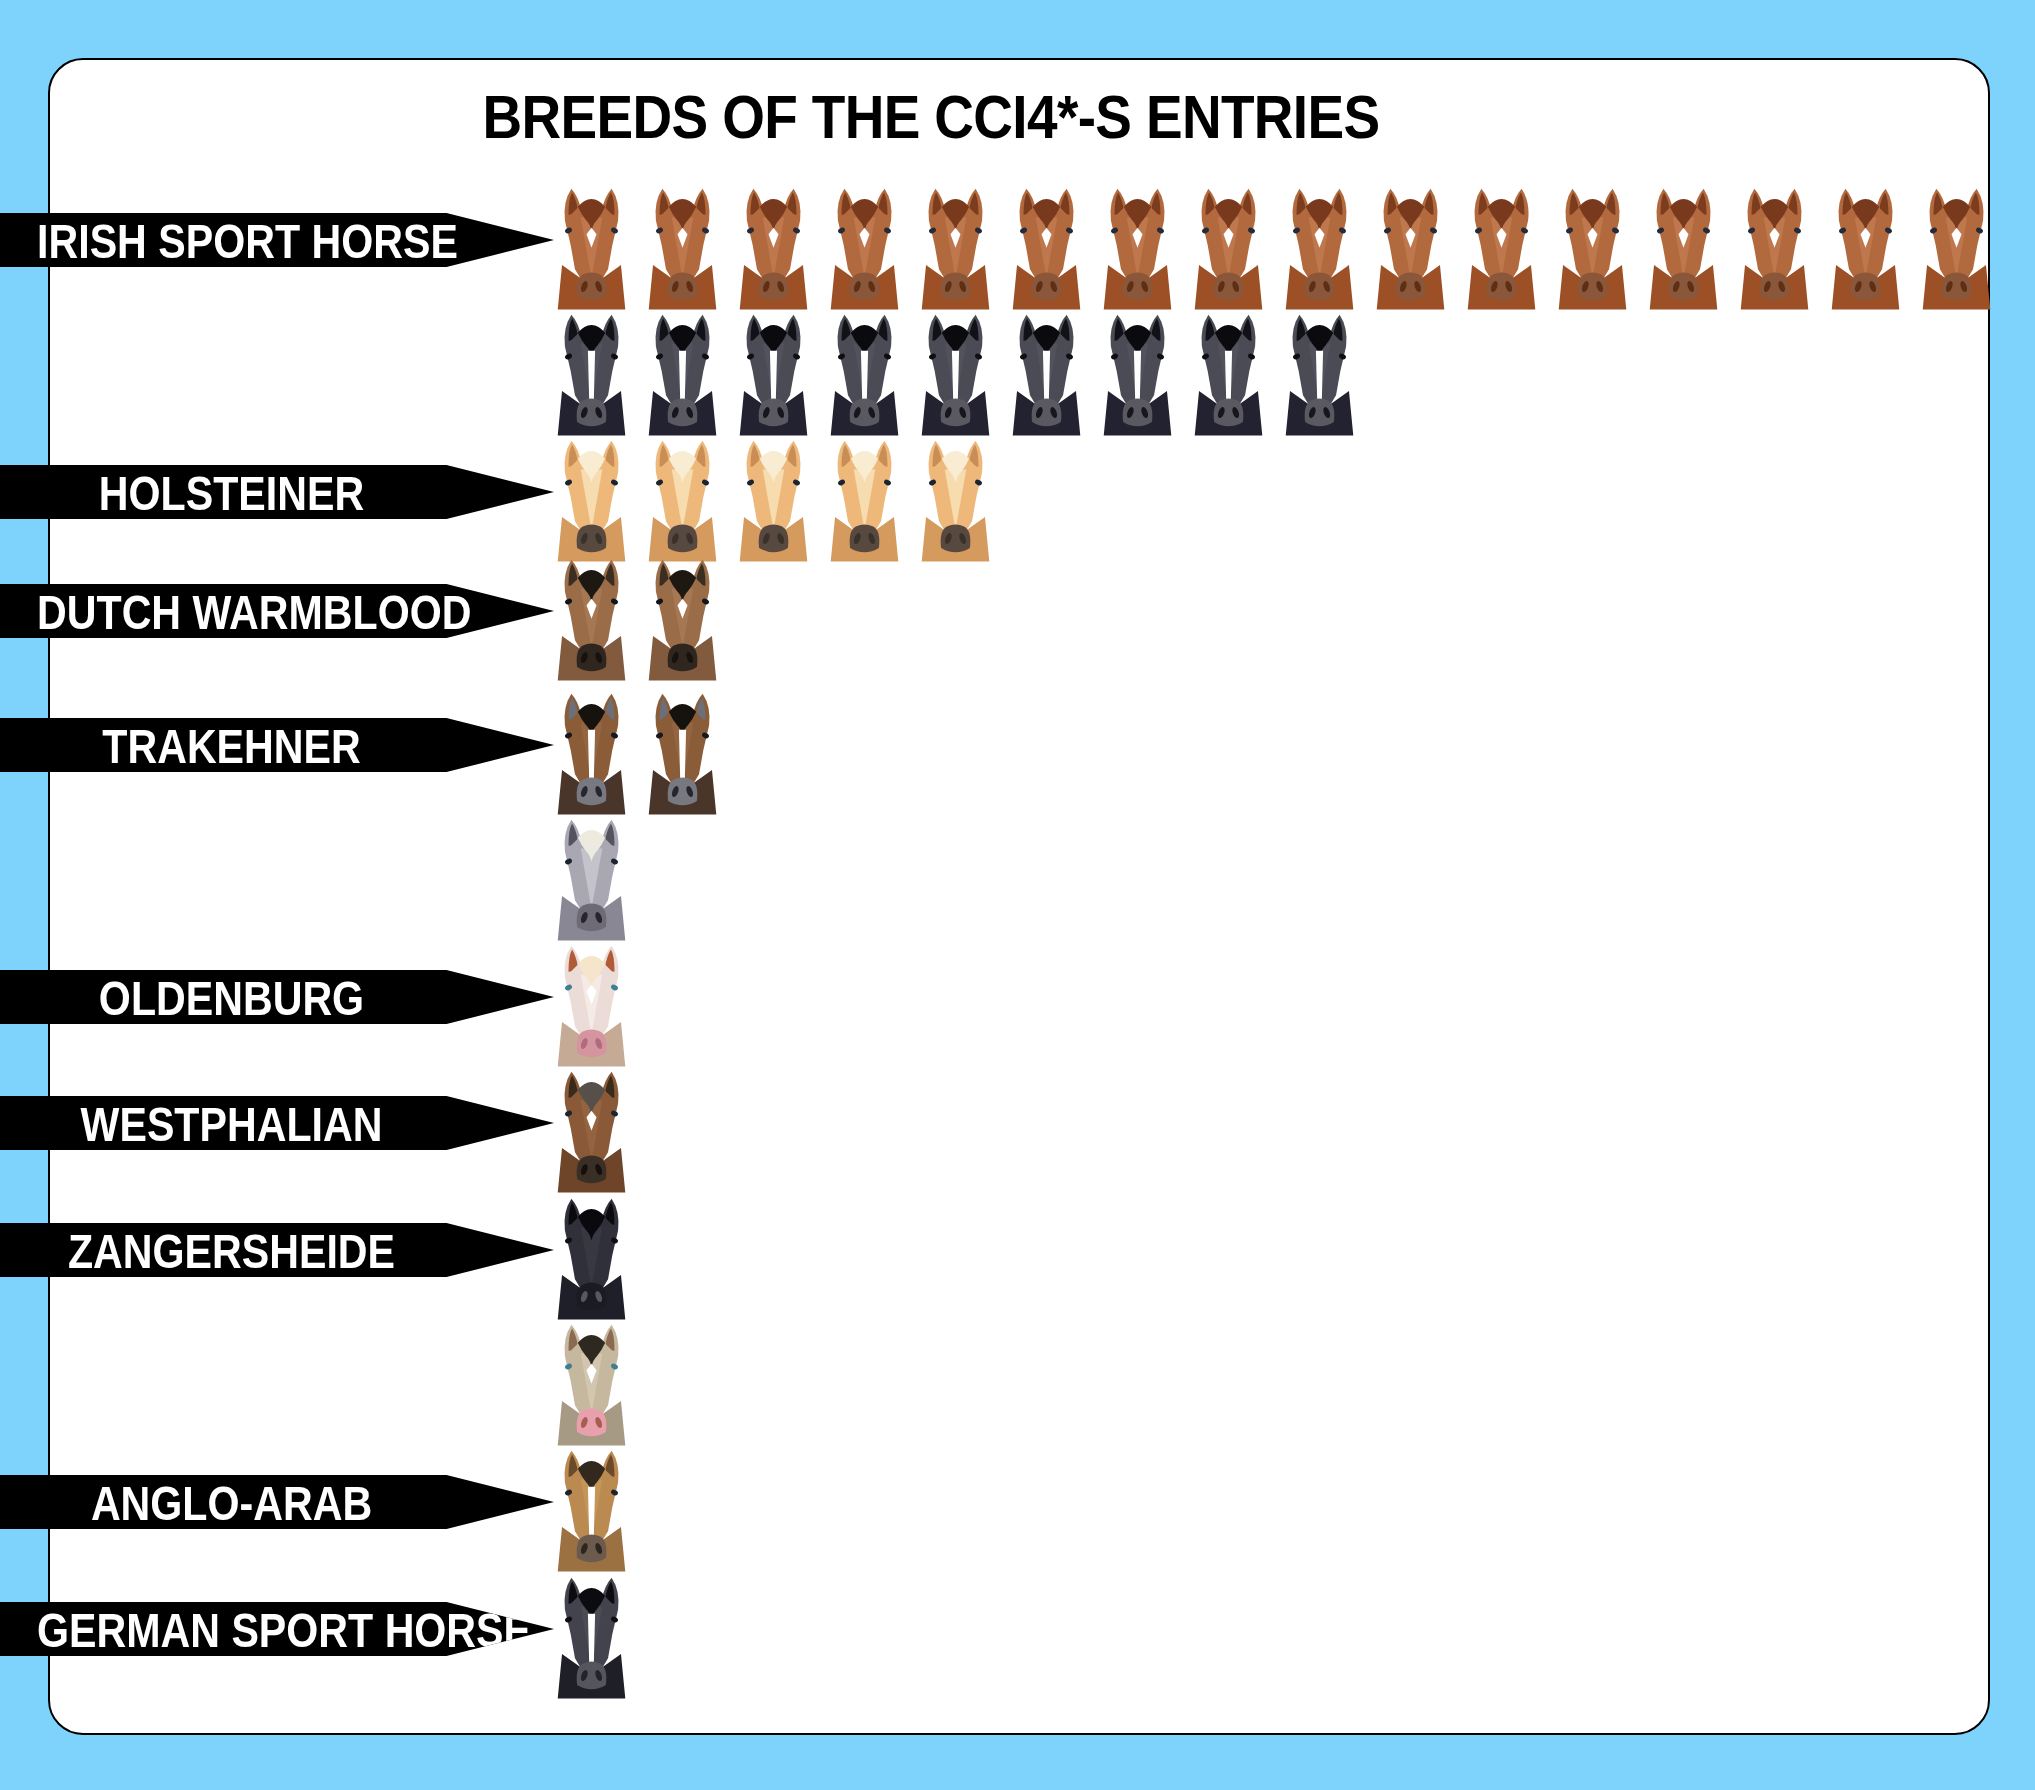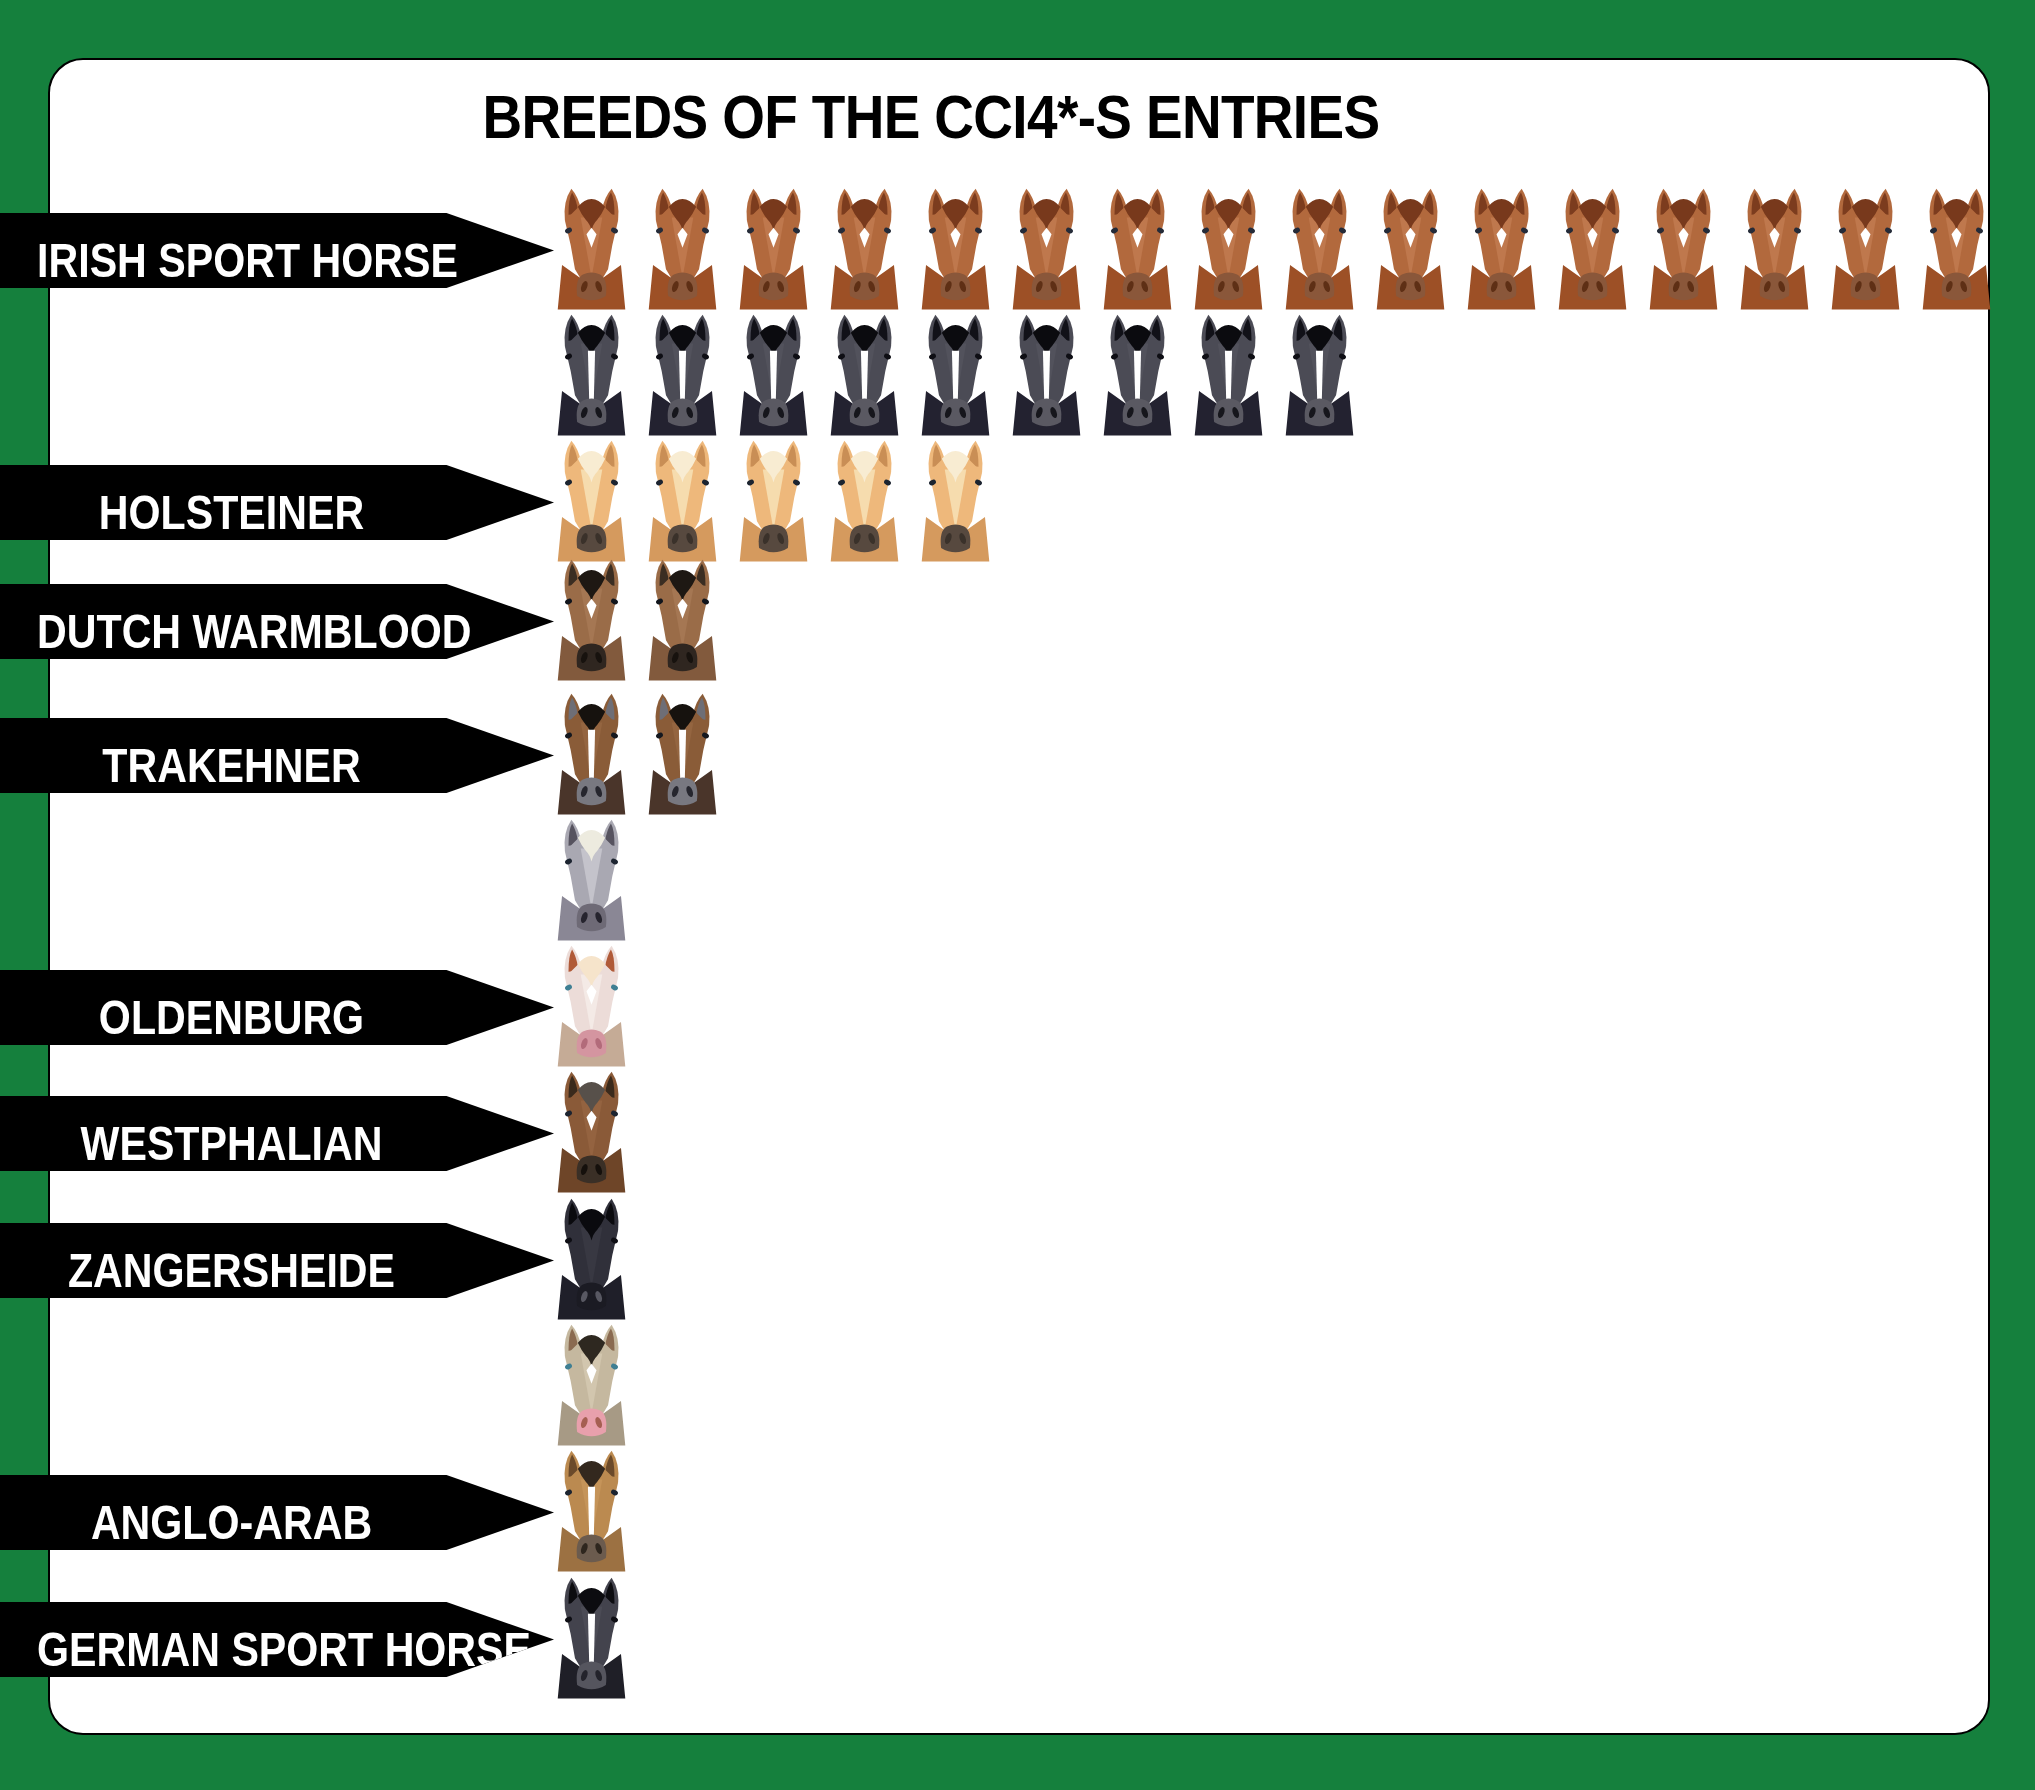--- a/index.html
+++ b/index.html
@@ -5,24 +5,24 @@
   html,body{margin:0;padding:0;background:#ffffff;}
   #canvas{position:relative;width:2035px;height:1791px;background:#ffffff;
           font-family:"Liberation Sans",sans-serif;overflow:hidden;}
   .card{position:absolute;left:48px;top:58px;width:1942px;height:1677px;
         box-sizing:border-box;border:2.9px solid var(--card-border,#000);
         border-radius:35px;background:#fff;}
   .title{position:absolute;left:931px;top:87px;margin:0;line-height:61px;
          font-size:61px;font-weight:bold;letter-spacing:-0.7px;color:var(--title-color,#000);
          white-space:nowrap;transform:translateX(-50%) scaleX(0.9);transform-origin:center;}
   .row{position:absolute;left:0;width:2035px;height:123px;}
-  .banner{position:absolute;left:0;top:26px;width:554px;height:75px;
+  .banner{position:absolute;left:0;top:26px;width:554px;height:54px;
           background:var(--banner-bg,#000);
           clip-path:polygon(0 0,80.6% 0,100% 50%,80.6% 100%,0 100%);
-          display:flex;align-items:flex-end;}
+          display:flex;align-items:flex-start;}
   .banner-label{display:block;width:463px;text-align:center;
                 color:var(--banner-text,#fff);font-weight:bold;font-size:49px;
                 white-space:nowrap;transform:scaleX(0.84);transform-origin:center;}
   .icons{position:absolute;left:557px;top:0;height:123px;display:flex;gap:22px;}
   svg.horse{width:69px;height:123px;flex:0 0 auto;display:block;}
   svg.horse .p-ear,  svg.horse .p-face  {fill:var(--face);}
   svg.horse .p-earInner                 {fill:var(--earInner);}
   svg.horse .p-wedge                    {fill:var(--wedge);}
   svg.horse .p-chest                    {fill:var(--chest);}
   svg.horse .p-forelock                 {fill:var(--forelock);}
@@ -30,21 +30,21 @@
   svg.horse .p-eye                      {fill:var(--eye);}
   svg.horse .p-muzzle                   {fill:var(--muzzle);}
   svg.horse .p-nostril                  {fill:var(--nostril);}
   svg.horse .m-diamond,svg.horse .m-short,svg.horse .m-stripe{display:none;}
   svg.horse[data-marking="diamond"] .m-diamond{display:inline;}
   svg.horse[data-marking="stripe"]  .m-stripe{display:inline;}
 </style>
 </head>
 <body>
 
-<div id="canvas" style="--card-border: #000000; --banner-bg: #000000; --banner-text: #ffffff; --title-color: #000000; background: #15803d;">
+<div id="canvas" style="--card-border: #000000; --banner-bg: #000000; --banner-text: #ffffff; --title-color: #000000; background: #7dd3fc;">
   <div class="card"></div>
   <h1 class="title">BREEDS OF THE CCI4*-S ENTRIES</h1>
   <div id="rows">
       <div class="row" style="top: 187px;">
     <div class="banner">
       <span class="banner-label">IRISH SPORT HORSE</span>
     </div>
     <div class="icons">
           <svg class="horse" viewBox="0 0 96 170" xmlns="http://www.w3.org/2000/svg" data-marking="diamond" style="--face: #b2693d; --wedge: #bf784d; --earInner: #7c3c1e; --forelock: #78391c; --chest: #9d5026; --muzzle: #8a573a; --nostril: #5e2f15; --eye: #252b38;">
     <path class="p-ear" d="M11,46 Q8,20 20,2 Q30,13 34,33 L30,44 Z"></path>

